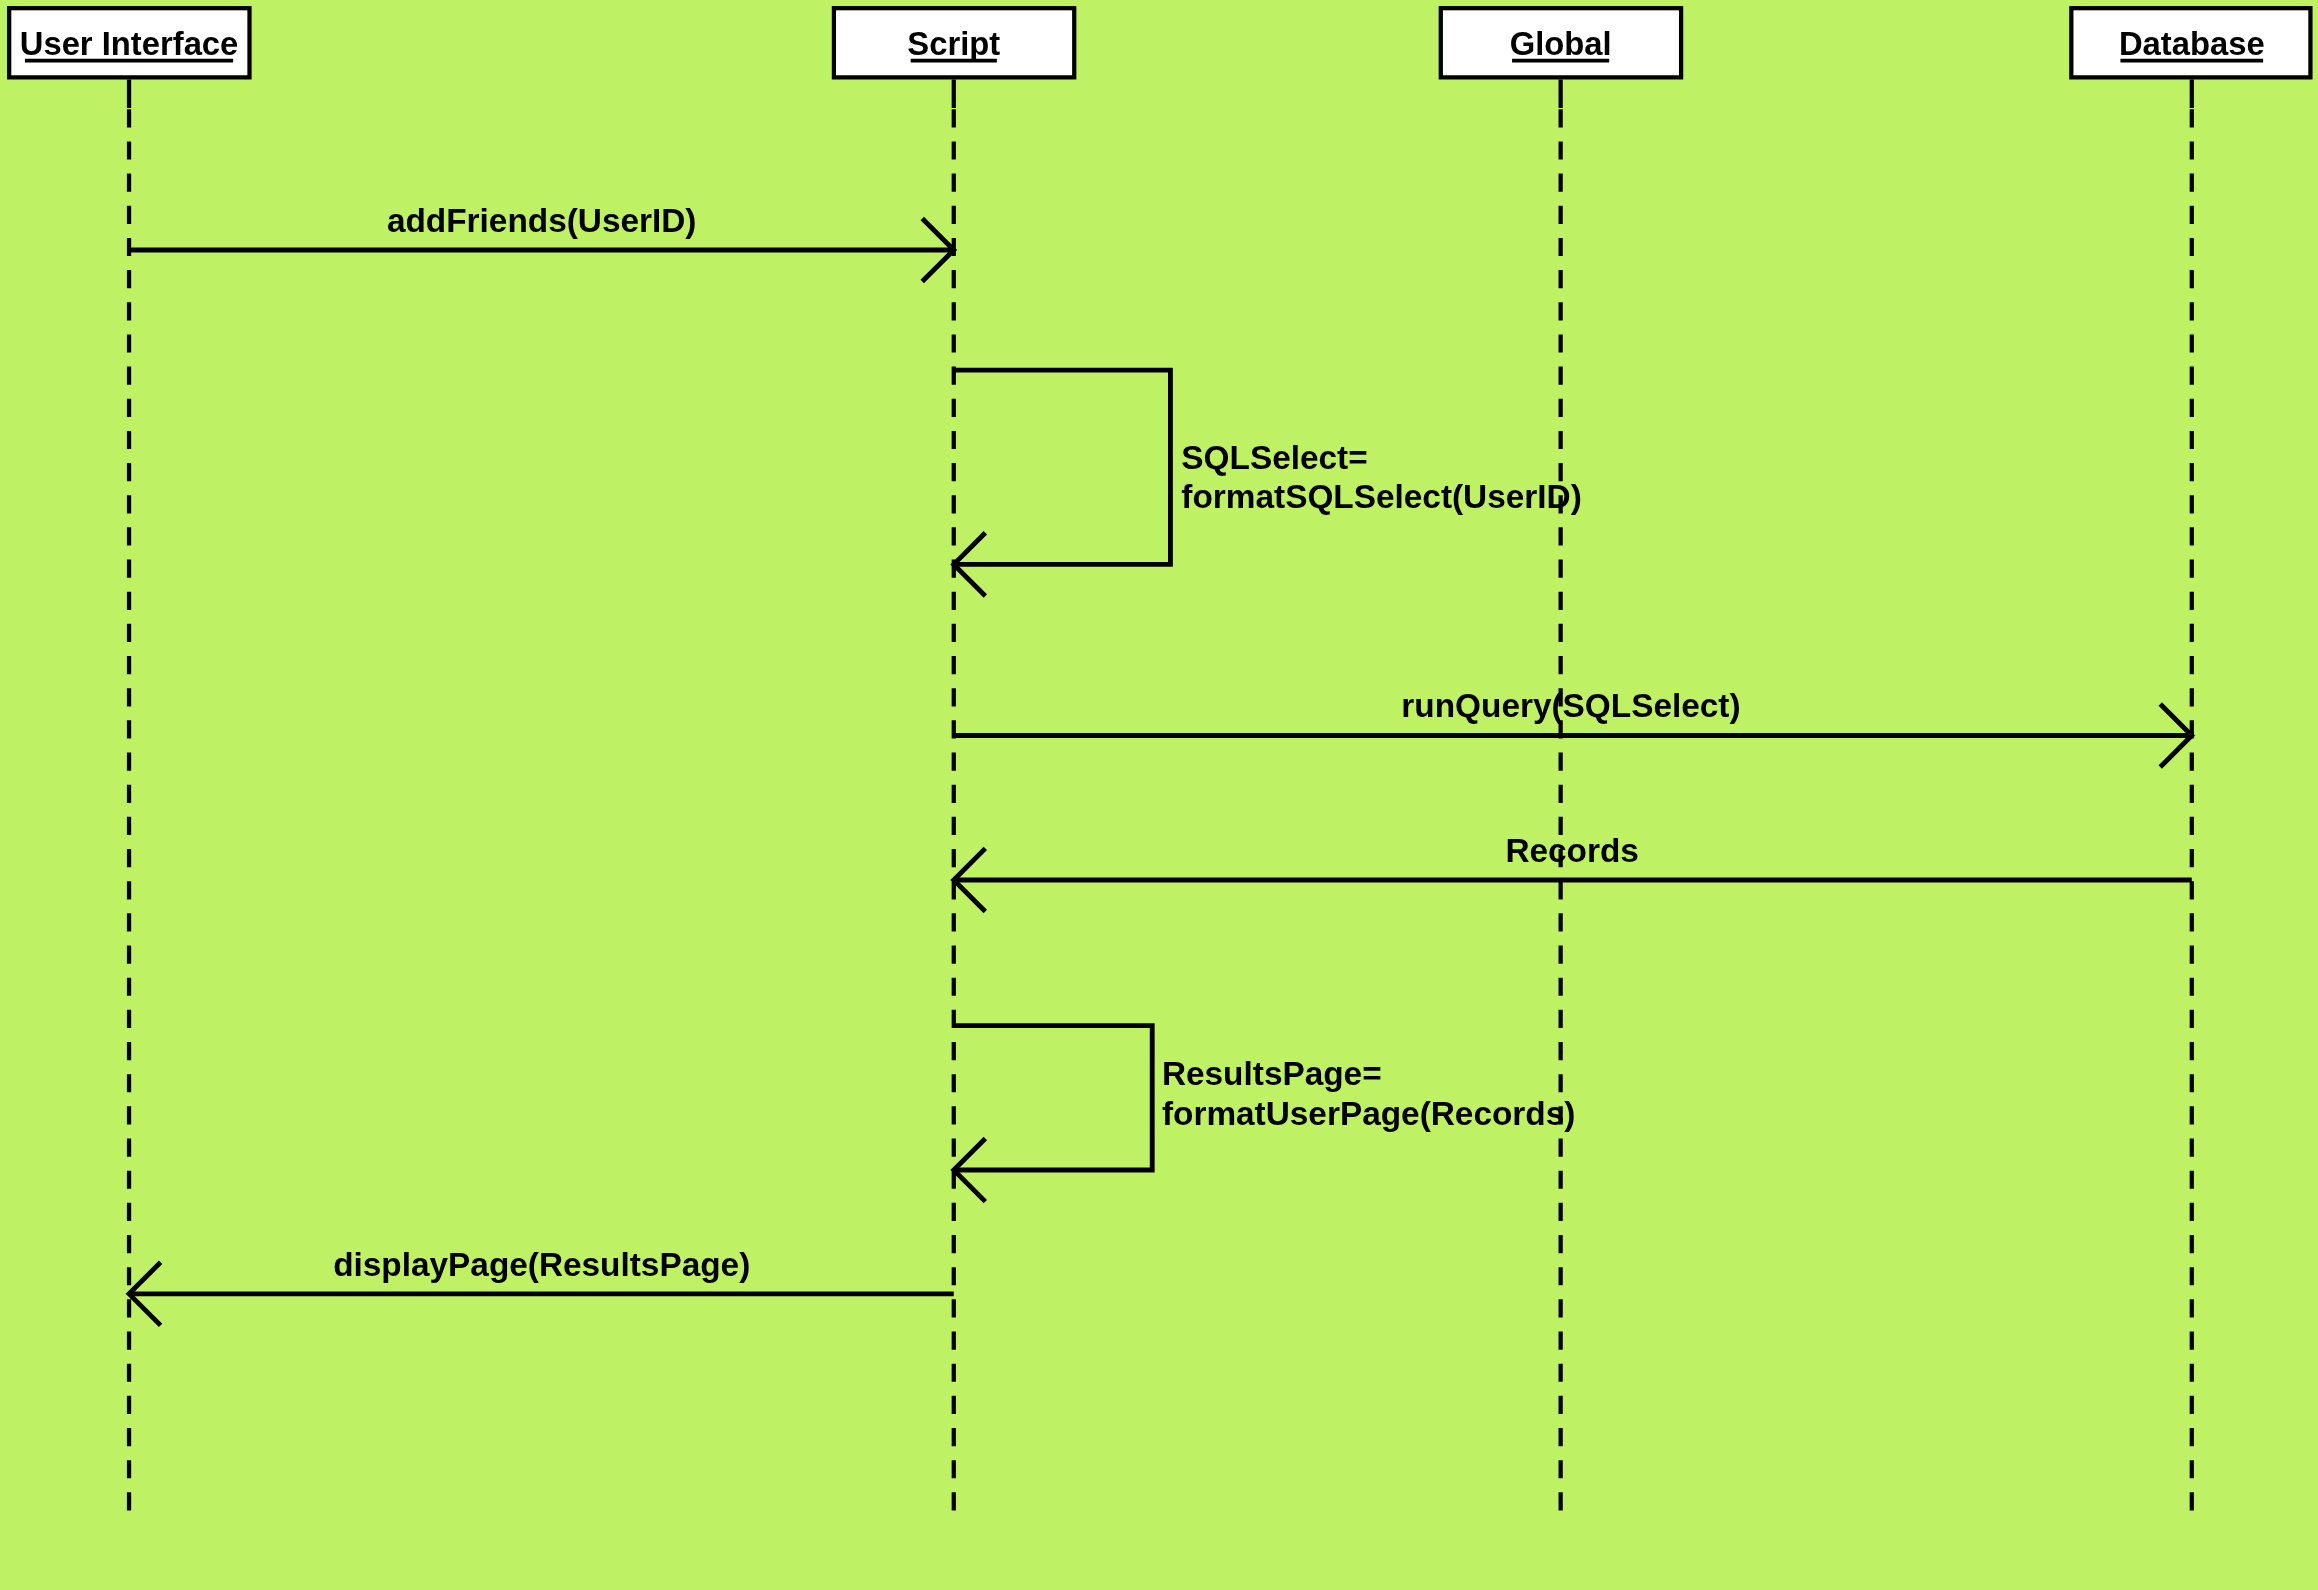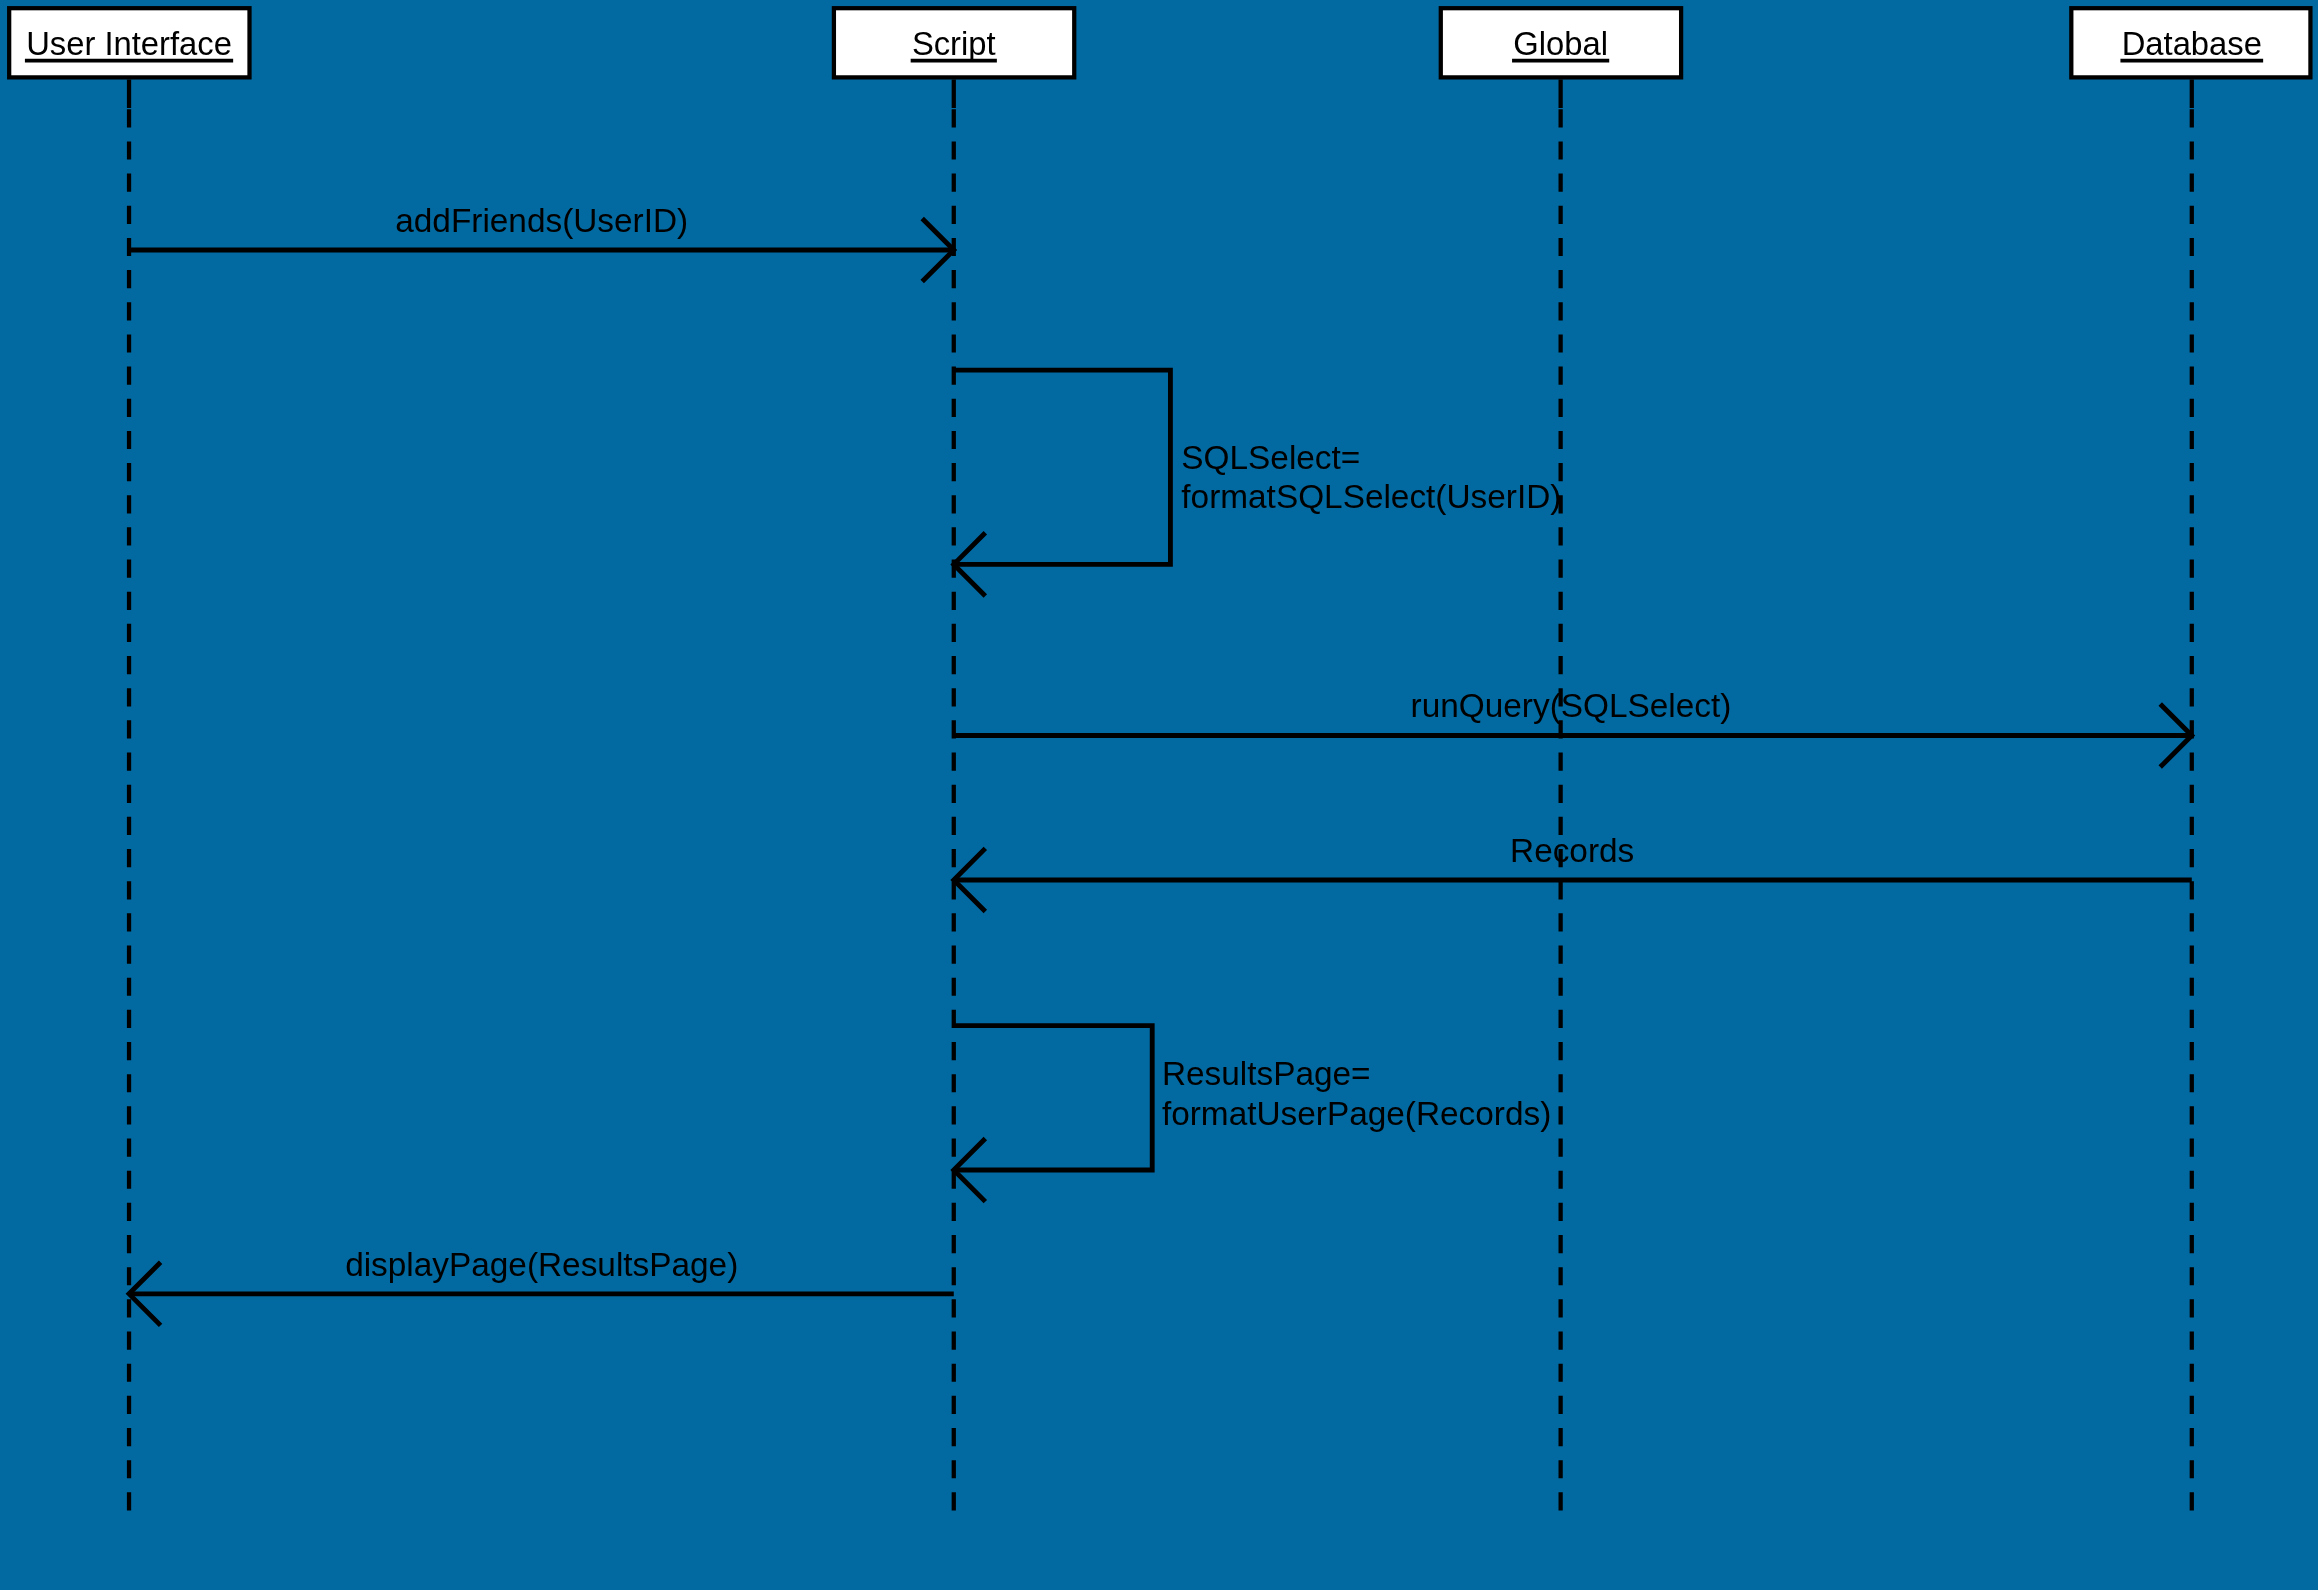--- a/index.html
+++ b/index.html
@@ -4,23 +4,24 @@
 <style>
   html, body {
     margin: 0;
     padding: 0;
     background: #ffffff;
   }
   #diagram-root {
     position: relative;
     width: 2319px;
     height: 1590px;
-    background: #0369a1;
+    background: #bef264;
     font-family: "Liberation Sans", sans-serif;
     overflow: hidden;
+    font-weight: bold;
   }
   svg#seq-svg {
     display: block;
     width: 2319px;
     height: 1590px;
   }
   .lifeline-box {
     fill: #ffffff;
     stroke: #000000;
     stroke-width: 7;

